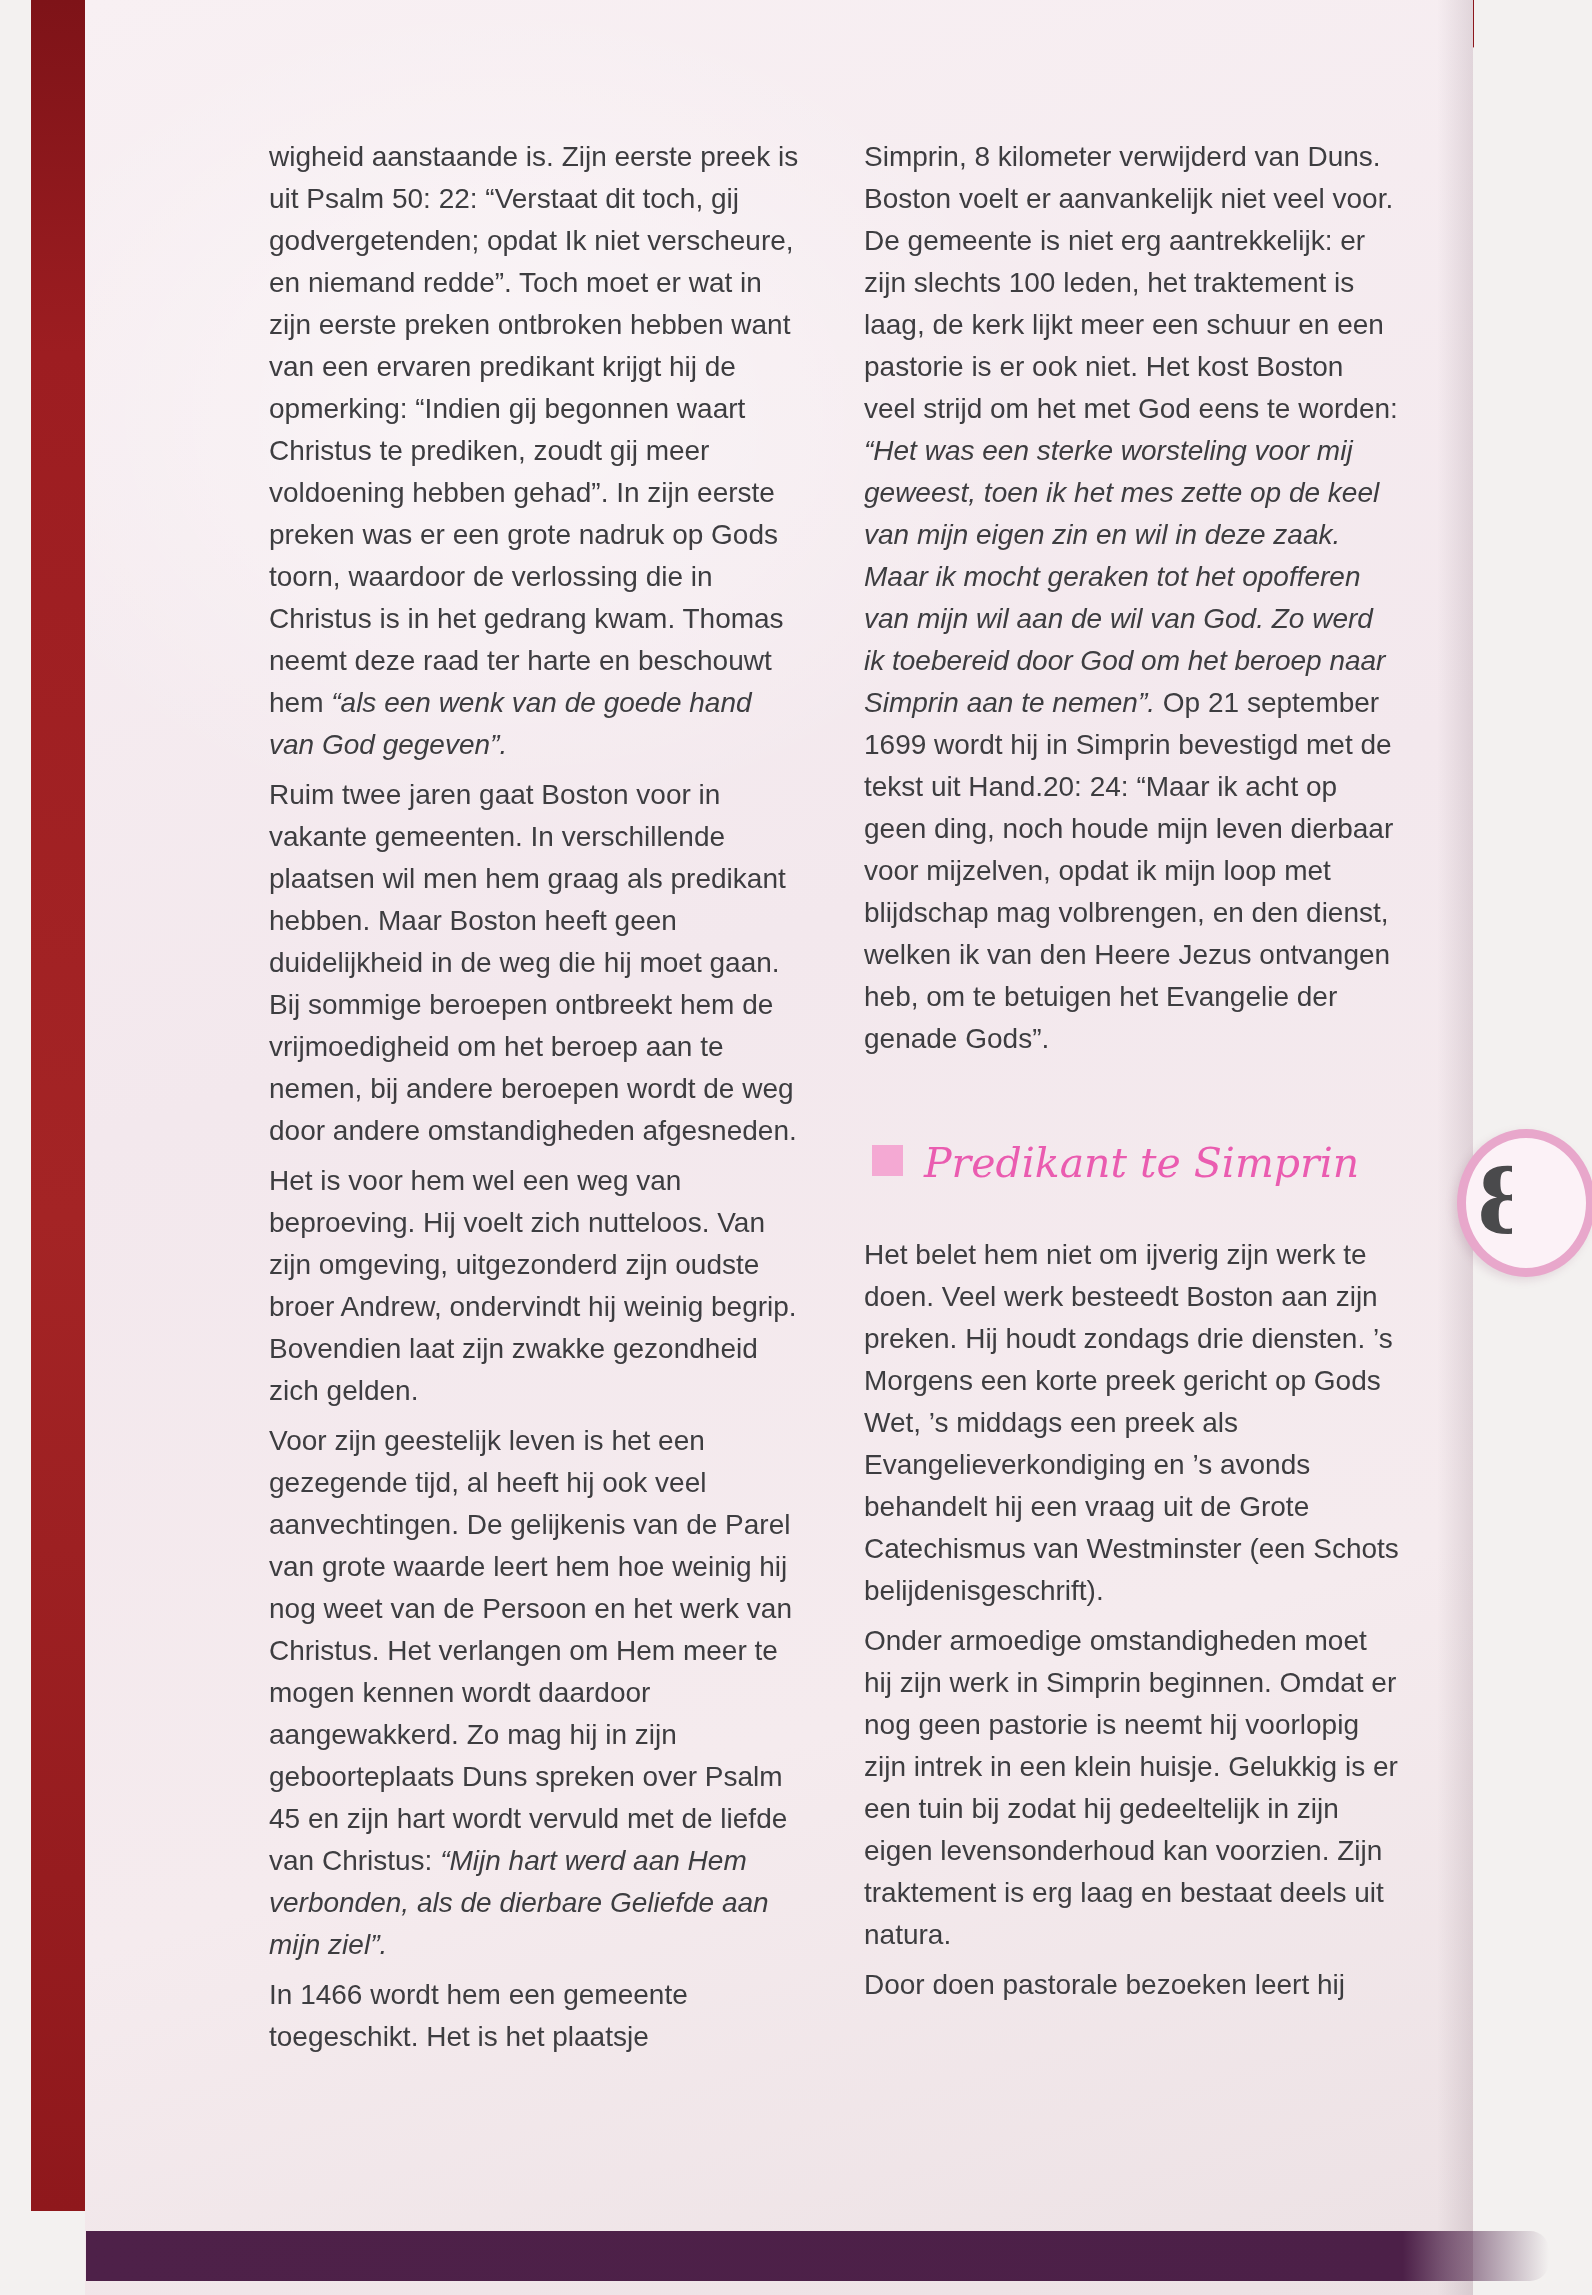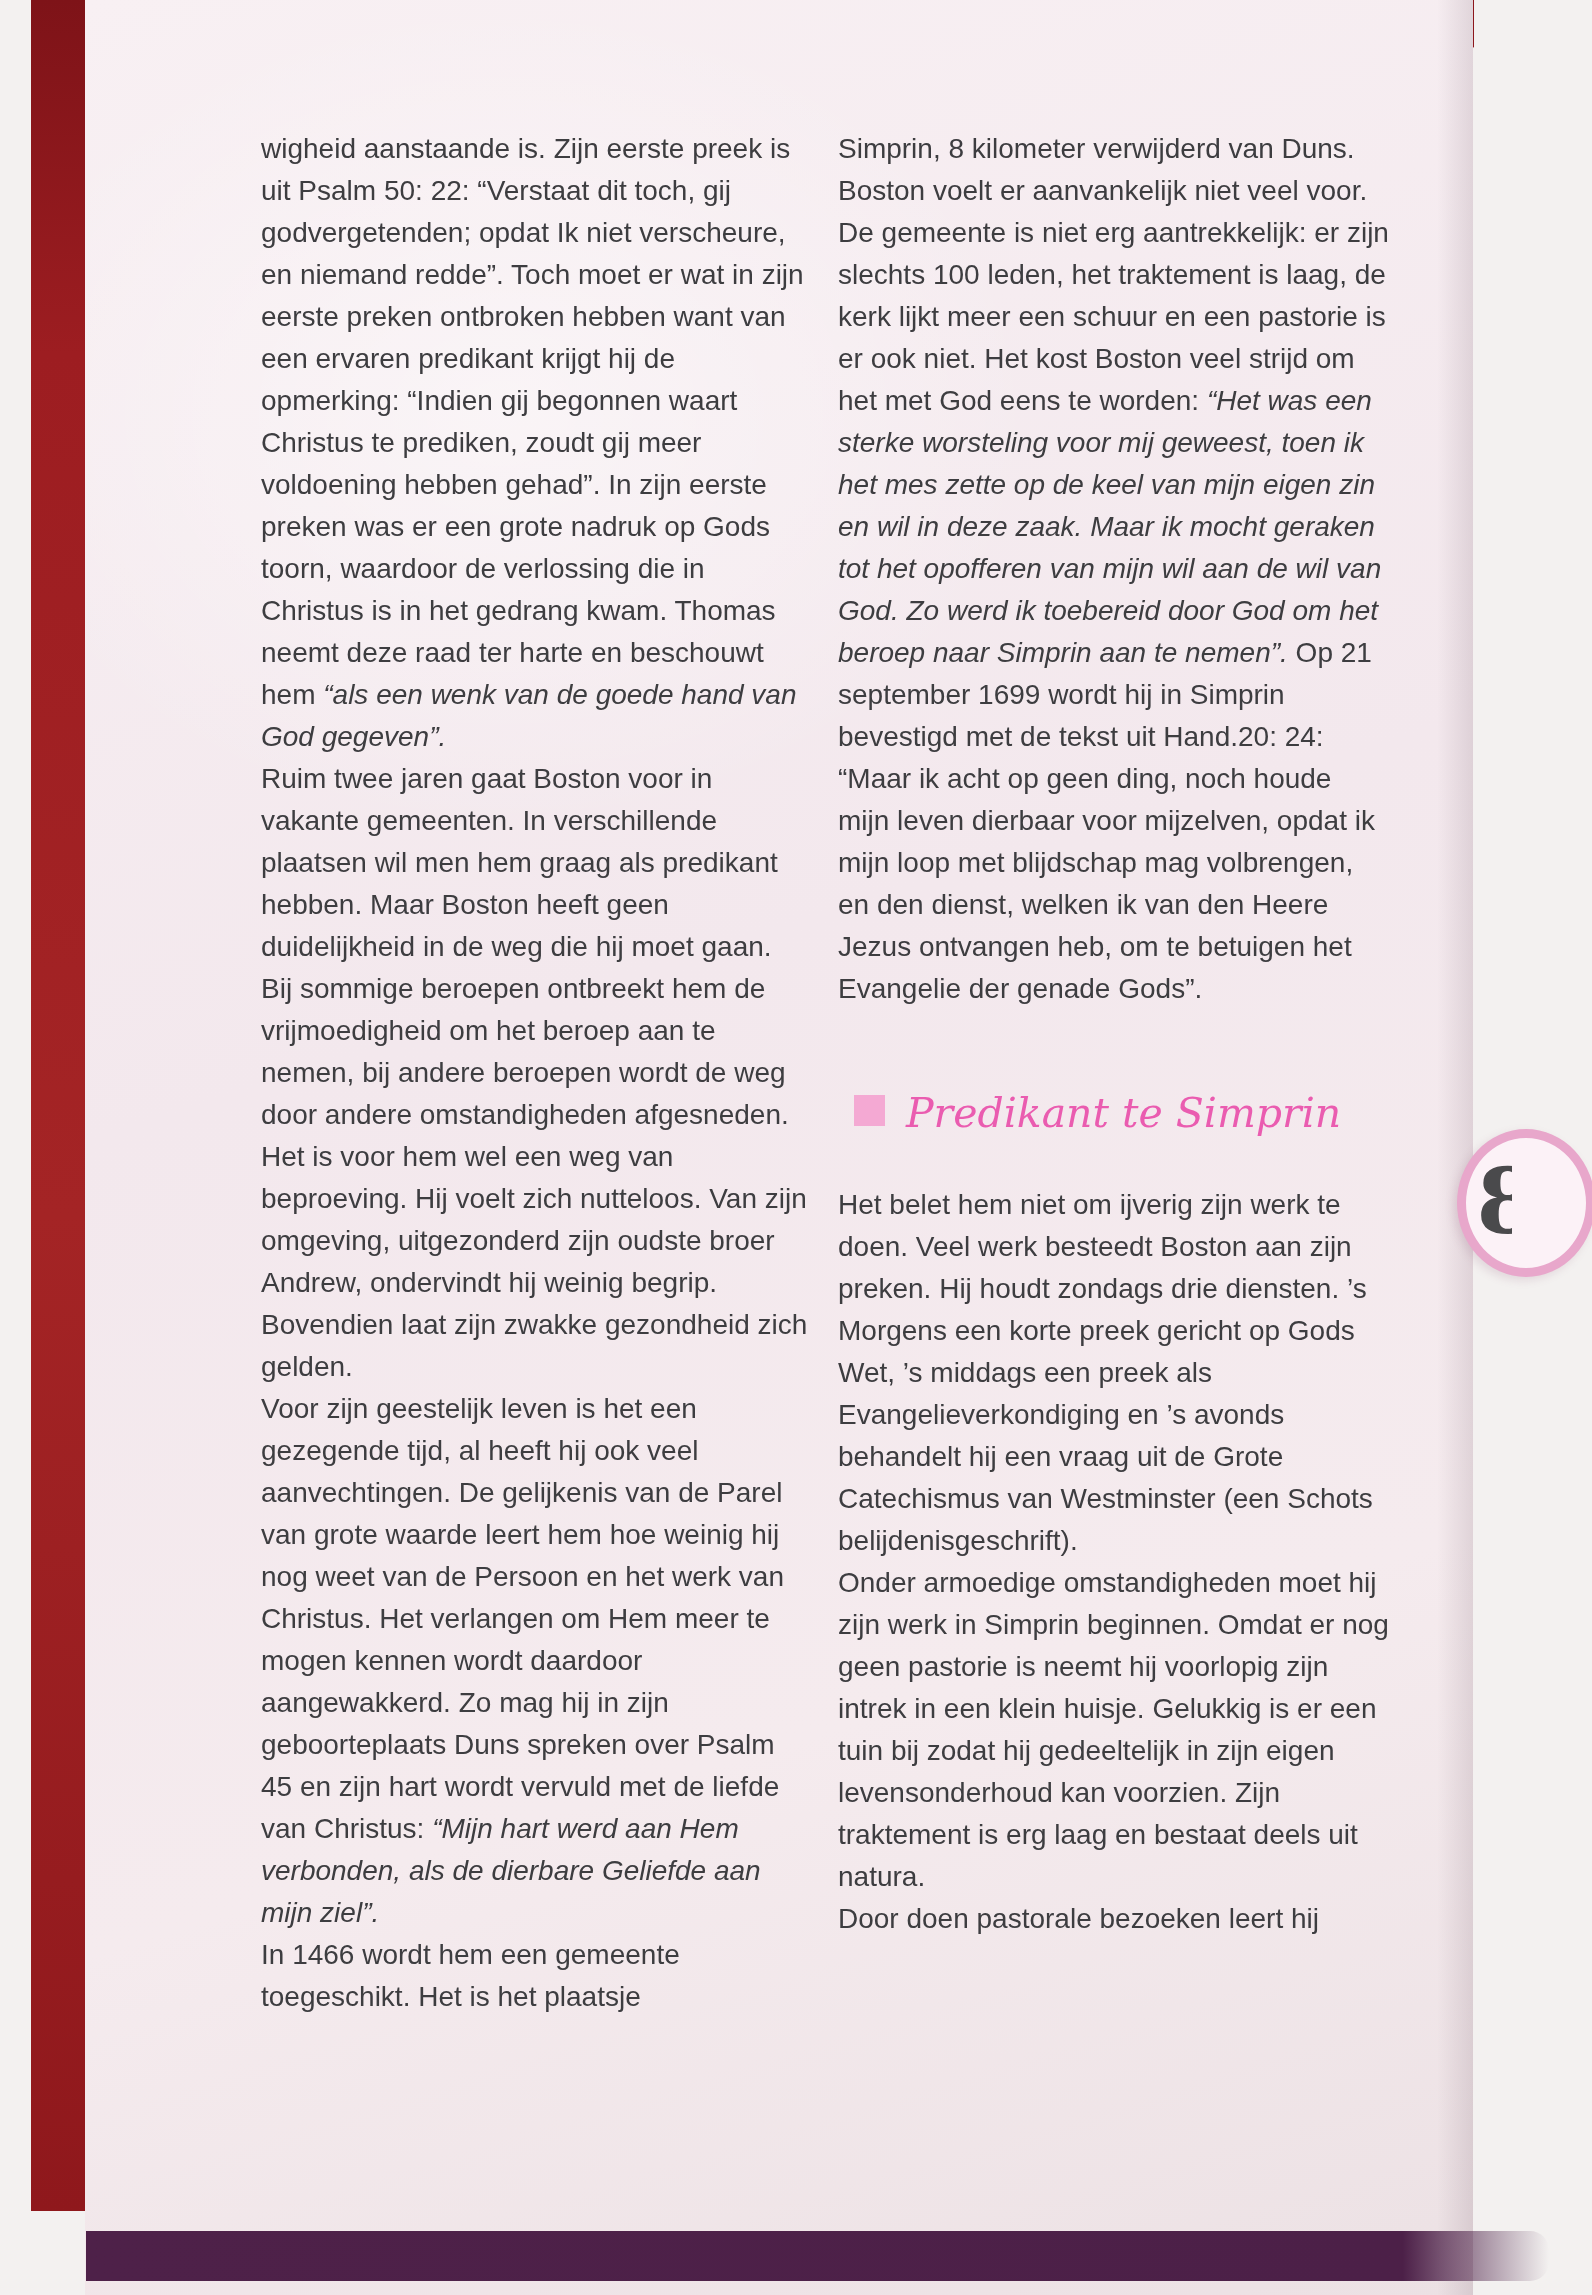--- a/index.html
+++ b/index.html
@@ -33,22 +33,22 @@
       radial-gradient(ellipse 777px 604px at 30% 18%, rgba(255,255,255,0.45), rgba(255,255,255,0) 70%),
       linear-gradient(163deg, #f8f0f3 0%, #f3e8ed 42%, #f5ebee 72%, #ece1e4 100%);
   }
   .page::after { 
     content: ""; position: absolute; right: 0; top: 0; width: 36px; height: 100%;
     background: linear-gradient(to right, rgba(120,90,110,0) 0%, rgba(110,85,100,0.16) 100%);
   }
 
   .col { position: absolute; top: 128px; color: #3d3d40; font-size: 28px; line-height: 42px; }
   .col-left  { left: 176px; width: 549px; }
-  .col-right { left: 753px; width: 552px; }
-  .para { margin: 0; text-align: left; }
+  .col-right { left: 771px; width: 552px; }
+  .para { margin: 8px; text-align: left; }
   .em { font-style: italic; }
 
   .section-heading {
     margin: 82px 0 50px 0;
     font-family: "DejaVu Serif", serif;
     font-style: italic;
     font-weight: normal;
     font-size: 41px;
     color: #ea5cb0;
     display: flex; align-items: center; gap: 21px; padding-left: 16px;

